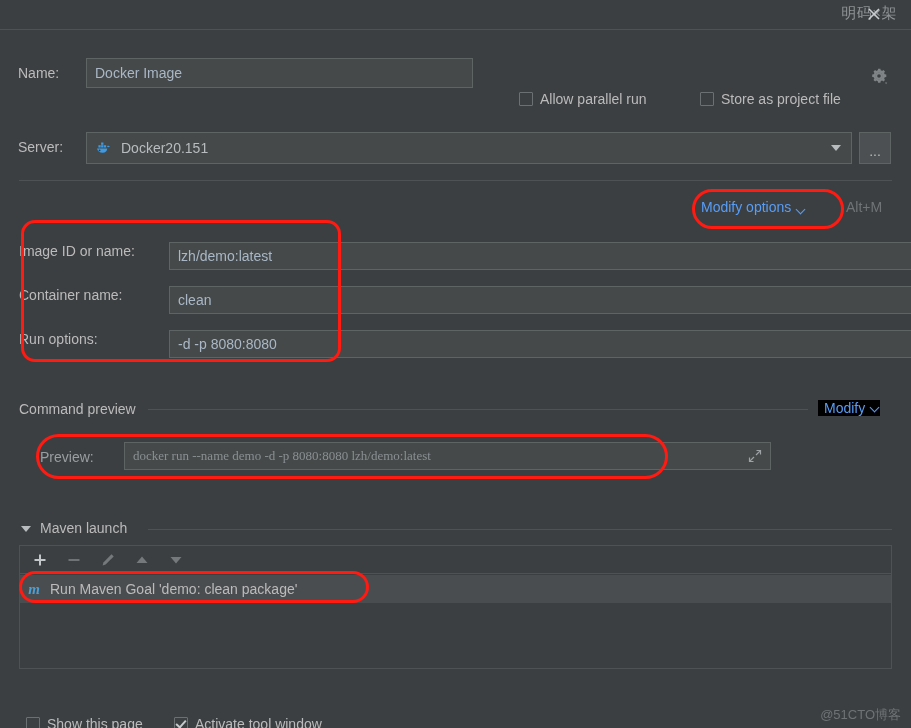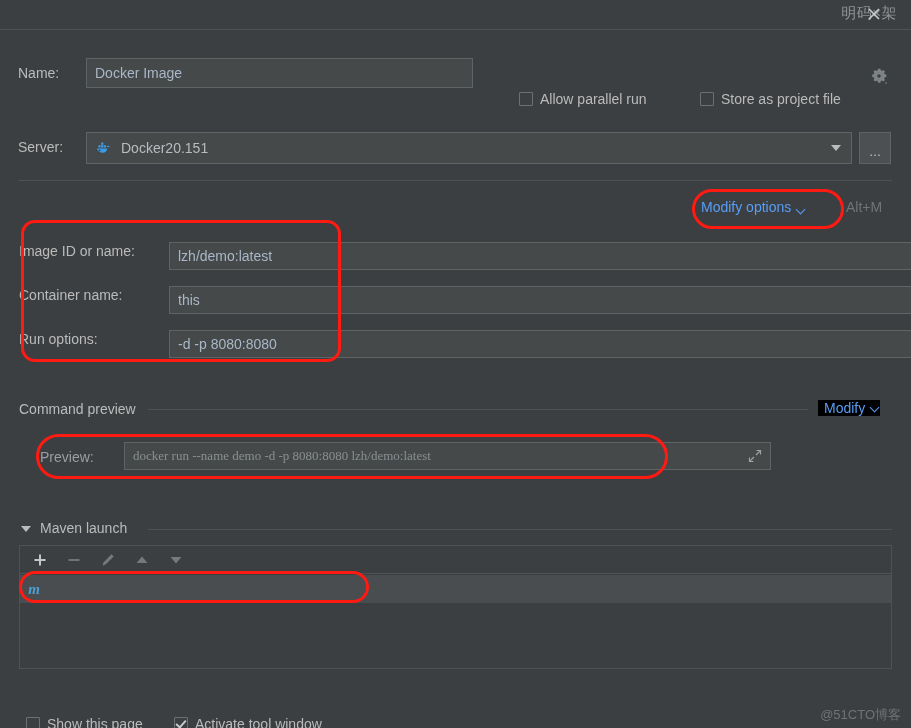--- a/index.html
+++ b/index.html
@@ -403,21 +403,21 @@
 <div class="prow r1">
   <div class="lbl label">Image ID or name:</div>
   <div class="field inp">
     <span>lzh/demo:latest</span>
   </div>
 </div>
 
 <div class="prow r2">
   <div class="lbl label">Container name:</div>
   <div class="field inp">
-    <span>this</span>
+    <span>clean</span>
   </div>
 </div>
 
 <div class="prow r3">
   <div class="lbl label">Run options:</div>
   <div class="field inp">
     <span>-d -p 8080:8080</span>
     <span class="expandic">
       <svg viewBox="0 0 14 14" width="14" height="14" aria-hidden="true">
         <path d="M8.5 1.5h4v4" stroke="#9fa3a6" stroke-width="1.2" fill="none"></path>
@@ -477,20 +477,21 @@
     </span>
     <span class="tb-ic">
       <svg viewBox="0 0 16 16" width="16" height="16" aria-hidden="true">
         <path d="M8 11.5 L2.5 5 L13.5 5 Z" fill="#76797c"></path>
       </svg>
     </span>
   </div>
 
   <div class="bl-item">
     <span class="maven-ic">m</span>
+    <span>Run Maven Goal 'demo: clean package'</span>
   </div>
 </div>
 
 <div class="bottom-row">
   <div class="cbwrap" style="left:26px;">
     <span class="cb"></span>
     <span class="cblabel">Show this page</span>
   </div>
   <div class="cbwrap" style="left:174px;">
     <span class="cb checked"></span>

